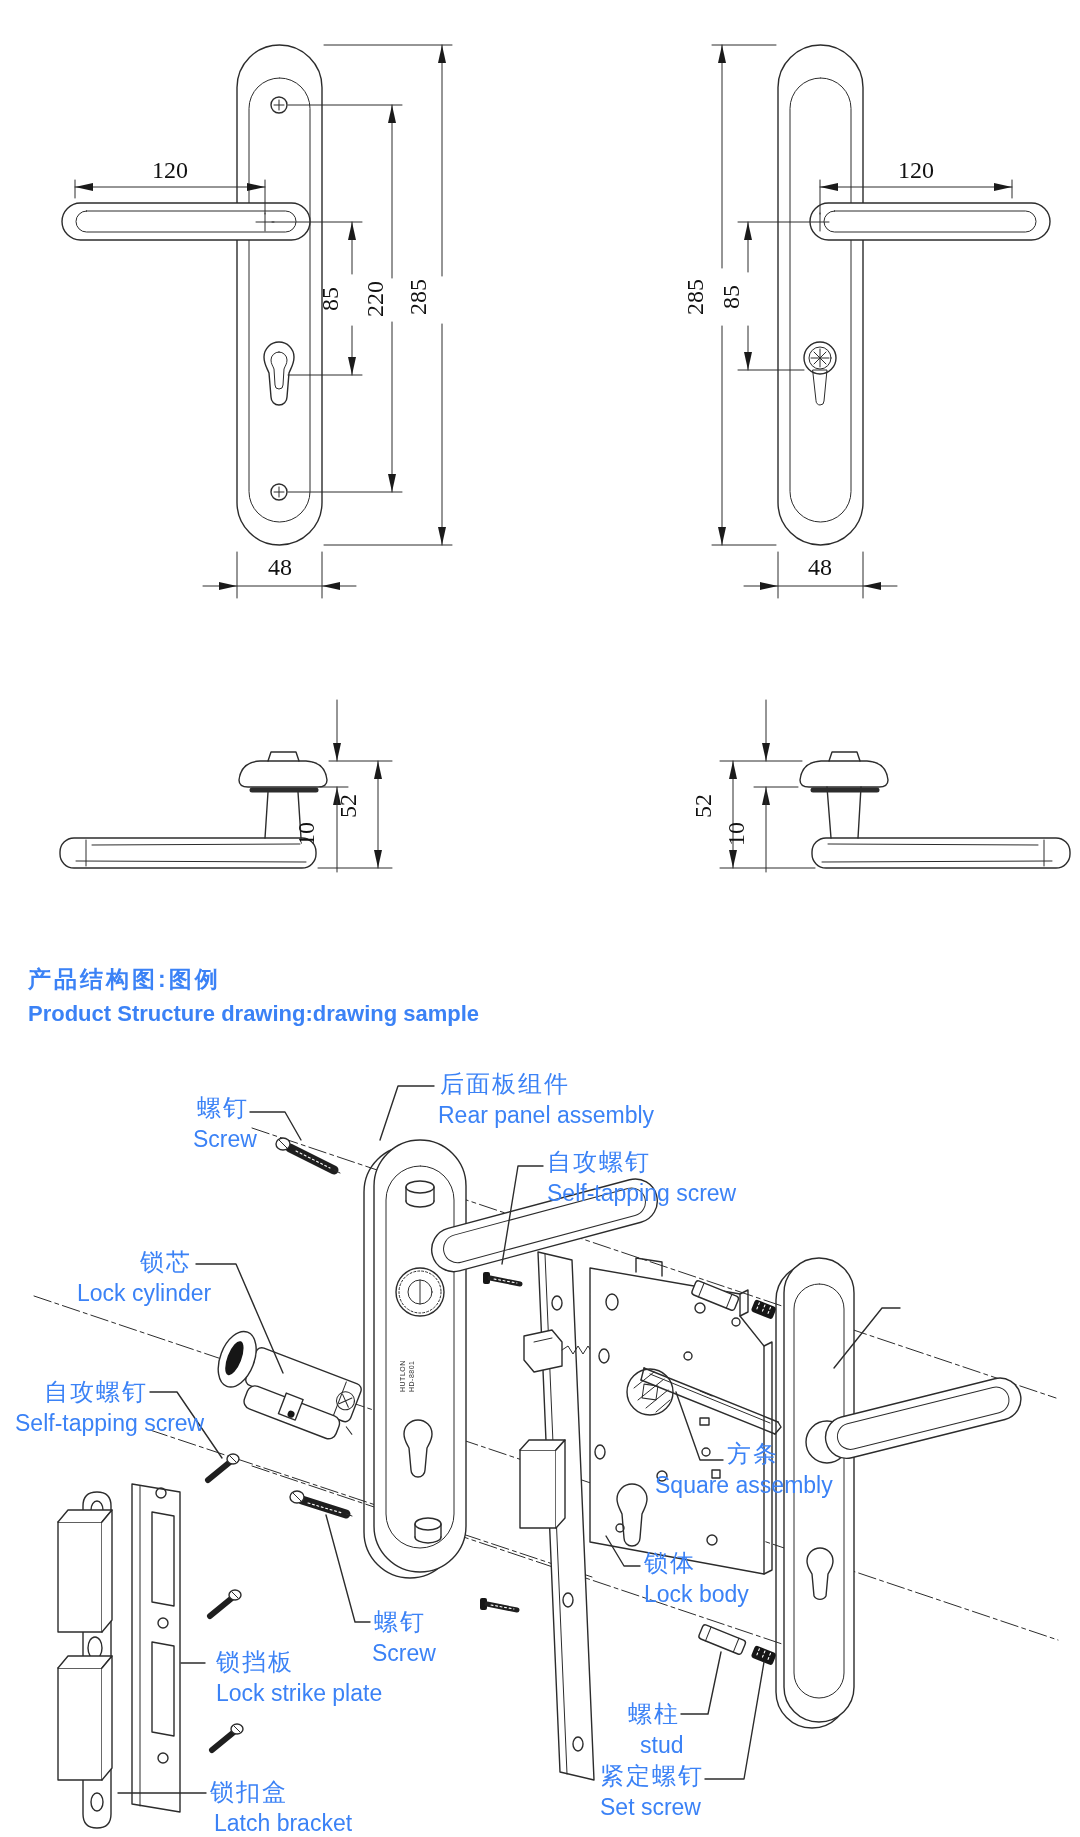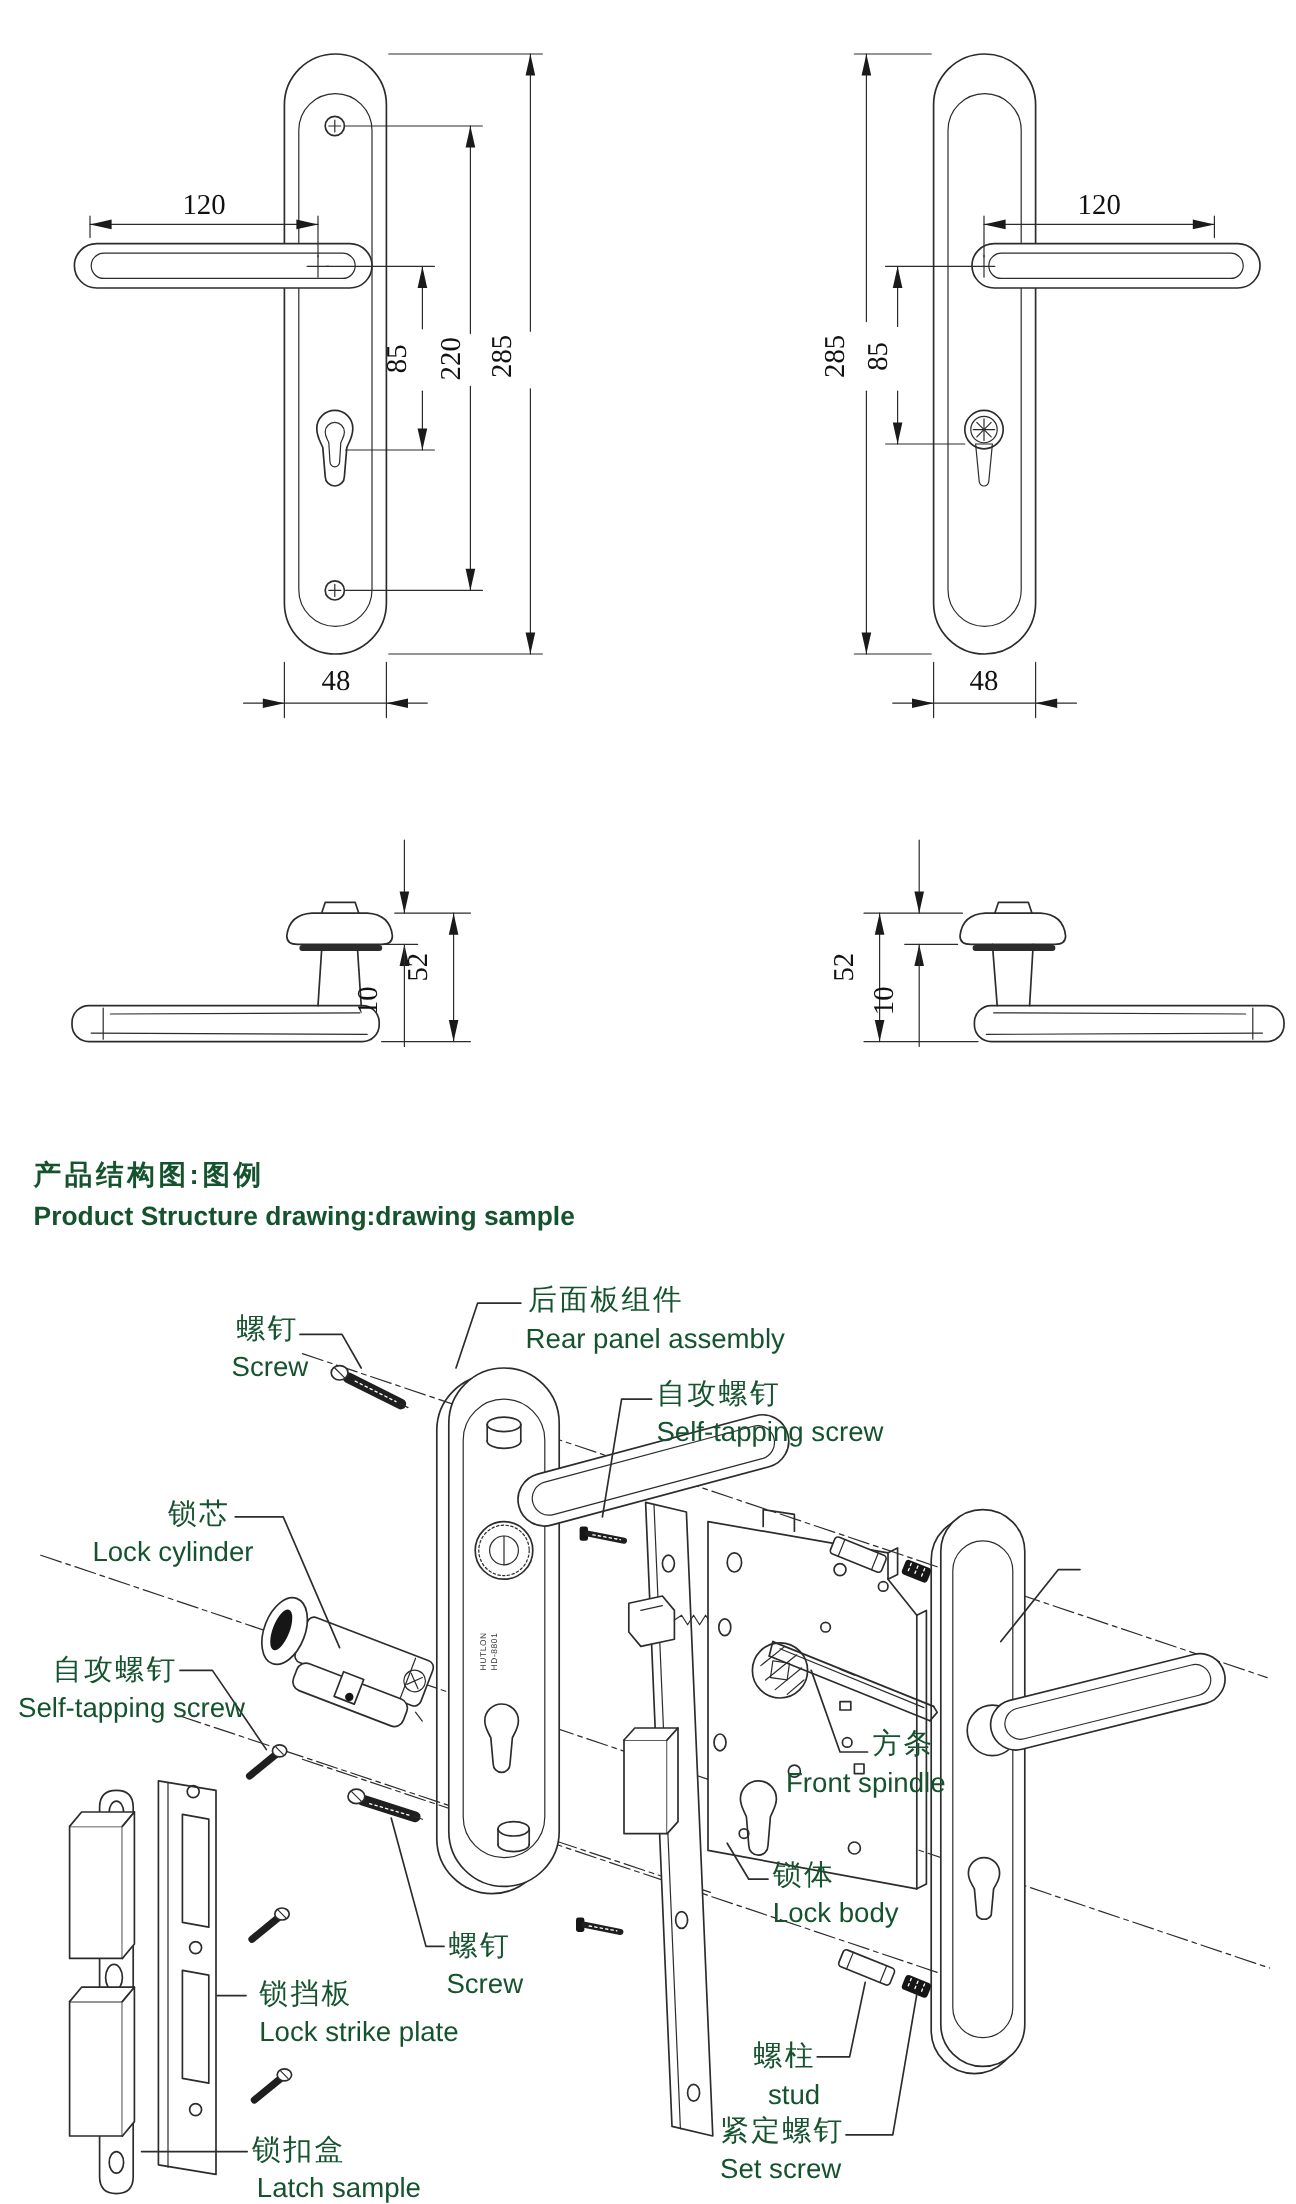--- a/index.html
+++ b/index.html
@@ -1,17 +1,17 @@
 <!DOCTYPE html>
 <html><head>
 <meta charset="utf-8">
 <style>
   html,body{margin:0;padding:0;background:#fff}
   .sheet{position:relative;width:1080px;height:1837px;background:#fff;overflow:hidden;
-         font-family:"Liberation Sans",sans-serif;color:#14532d}
+         font-family:"Liberation Sans",sans-serif;color:#3b82f6}
   .sheet svg{position:absolute;left:0;top:0}
   svg *{stroke:#2c2c2c;fill:none;stroke-width:1.4;stroke-linecap:round;stroke-linejoin:round}
   svg .tn{stroke-width:1}
   svg .fw{fill:#fff}
   svg .dk{fill:#161616;stroke:none}
   svg .ar{fill:#1a1a1a;stroke:none}
   svg .bolt{stroke:#1f1f1f;stroke-width:9}
   svg .b2{stroke:#1f1f1f;stroke-width:6}
   svg .b3{stroke:#1f1f1f;stroke-width:5}
   svg .thr{stroke:#fff;stroke-width:1.1;stroke-dasharray:2 2.6}
@@ -411,40 +411,40 @@
   <div class="plabel" style="left:140px;top:1248px">
     <div class="cn">锁芯</div>
     <div class="en" style="margin-left:-63px">Lock cylinder</div>
   </div>
   <div class="plabel" style="left:44px;top:1378px">
     <div class="cn">自攻螺钉</div>
     <div class="en" style="margin-left:-29px">Self-tapping screw</div>
   </div>
   <div class="plabel" style="left:727px;top:1440px">
     <div class="cn">方条</div>
-    <div class="en" style="margin-left:-72px">Front spindle</div>
+    <div class="en" style="margin-left:-72px">Square assembly</div>
   </div>
   <div class="plabel" style="left:644px;top:1549px">
     <div class="cn">锁体</div>
     <div class="en">Lock body</div>
   </div>
   <div class="plabel" style="left:374px;top:1608px">
     <div class="cn">螺钉</div>
     <div class="en" style="margin-left:-2px">Screw</div>
   </div>
   <div class="plabel" style="left:216px;top:1648px">
     <div class="cn">锁挡板</div>
     <div class="en">Lock strike plate</div>
   </div>
   <div class="plabel" style="left:628px;top:1700px">
     <div class="cn">螺柱</div>
     <div class="en" style="margin-left:12px">stud</div>
   </div>
   <div class="plabel" style="left:210px;top:1778px">
     <div class="cn">锁扣盒</div>
-    <div class="en" style="margin-left:4px">Latch sample</div>
+    <div class="en" style="margin-left:4px">Latch bracket</div>
   </div>
   <div class="plabel" style="left:600px;top:1762px">
     <div class="cn">紧定螺钉</div>
     <div class="en" style="">Set screw</div>
   </div>
 
 </div>
 
 </body></html>

